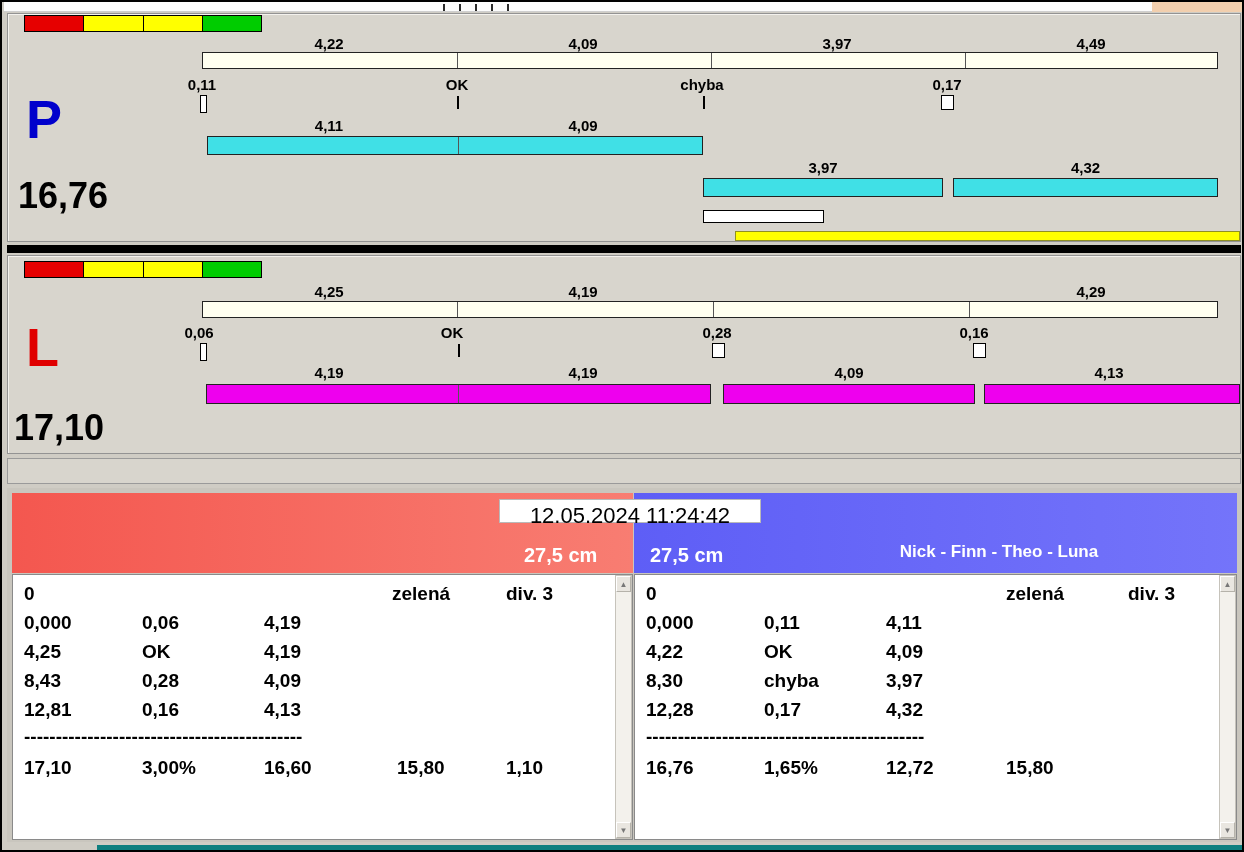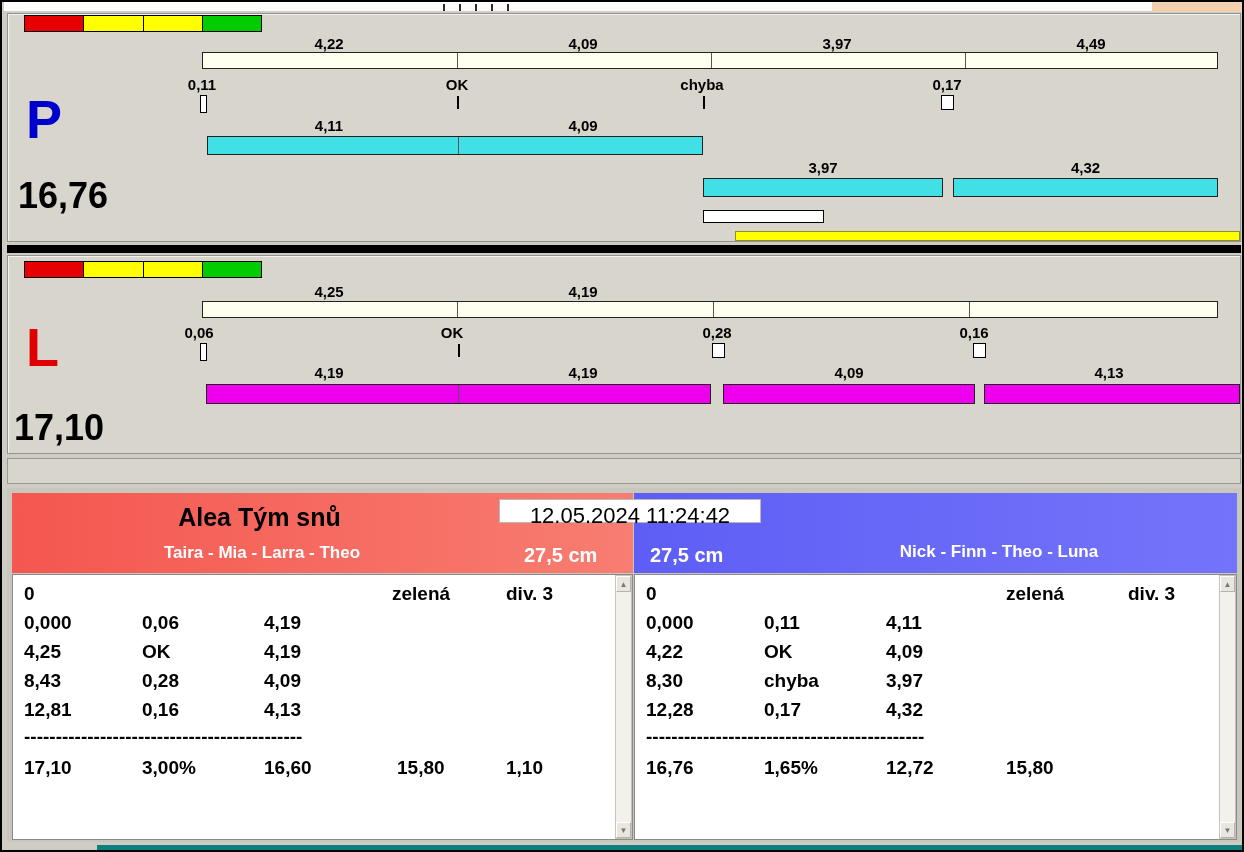--- a/index.html
+++ b/index.html
@@ -130,20 +130,21 @@
 
   <div class="abs scale" style="left:22px;top:259px">
     <i class="sc-red"></i>
     <i class="sc-yel"></i>
     <i class="sc-yel"></i>
     <i class="sc-grn"></i>
   </div>
 
   <span class="blabel" style="left:200px;top:281px;width:254px">4,25</span>
   <span class="blabel" style="left:454px;top:281px;width:254px">4,19</span>
+  <span class="blabel" style="left:962px;top:281px;width:254px">4,29</span>
 
   <div class="bar refbar" style="left:200px;top:299px;width:1016px;height:17px">
     <i class="divline" style="left:254px"></i>
     <i class="divline" style="left:510px"></i>
     <i class="divline" style="left:766px"></i>
   </div>
 
   <span class="blabel" style="left:167px;top:322px;width:60px">0,06</span>
   <span class="blabel" style="left:420px;top:322px;width:60px">OK</span>
   <span class="blabel" style="left:685px;top:322px;width:60px">0,28</span>
@@ -166,22 +167,20 @@
   <div class="bar magbar" style="left:982px;top:382px;width:256px;height:20px"></div>
 
   <span class="abs lane-letter l" style="left:24px;top:318px">L</span>
   <span class="abs lane-total" style="left:12px;top:408px">17,10</span>
 
   <div class="abs empty-strip" style="left:5px;top:456px;width:1234px;height:26px"></div>
 
   <div class="abs" style="left:5px;top:486px;width:1234px;height:354px;background:#c9c6be"></div>
 
   <div class="abs hdr hdr-left" style="left:10px;top:491px;width:621px"></div>
-  <span class="team-name" style="left:10px;top:501px;width:495px">Alea Tým snů</span>
-  <span class="team-members" style="left:10px;top:541px;width:500px">Taira - Mia - Larra - Theo</span>
   <span class="ring-height" style="left:522px;top:542px">27,5 cm</span>
 
   <div class="abs hdr hdr-right" style="left:632px;top:491px;width:603px"></div>
   <span class="team-members" style="left:762px;top:540px;width:470px">Nick - Finn - Theo - Luna</span>
   <span class="ring-height" style="left:648px;top:542px">27,5 cm</span>
 
   <div class="abs datebox" style="left:497px;top:497px;width:262px;height:24px">12.05.2024 11:24:42</div>
 
   <div class="abs tablebg" style="left:10px;top:572px;width:621px;height:266px"></div>
   <span class="t" style="left:22px;top:581px">0</span>

